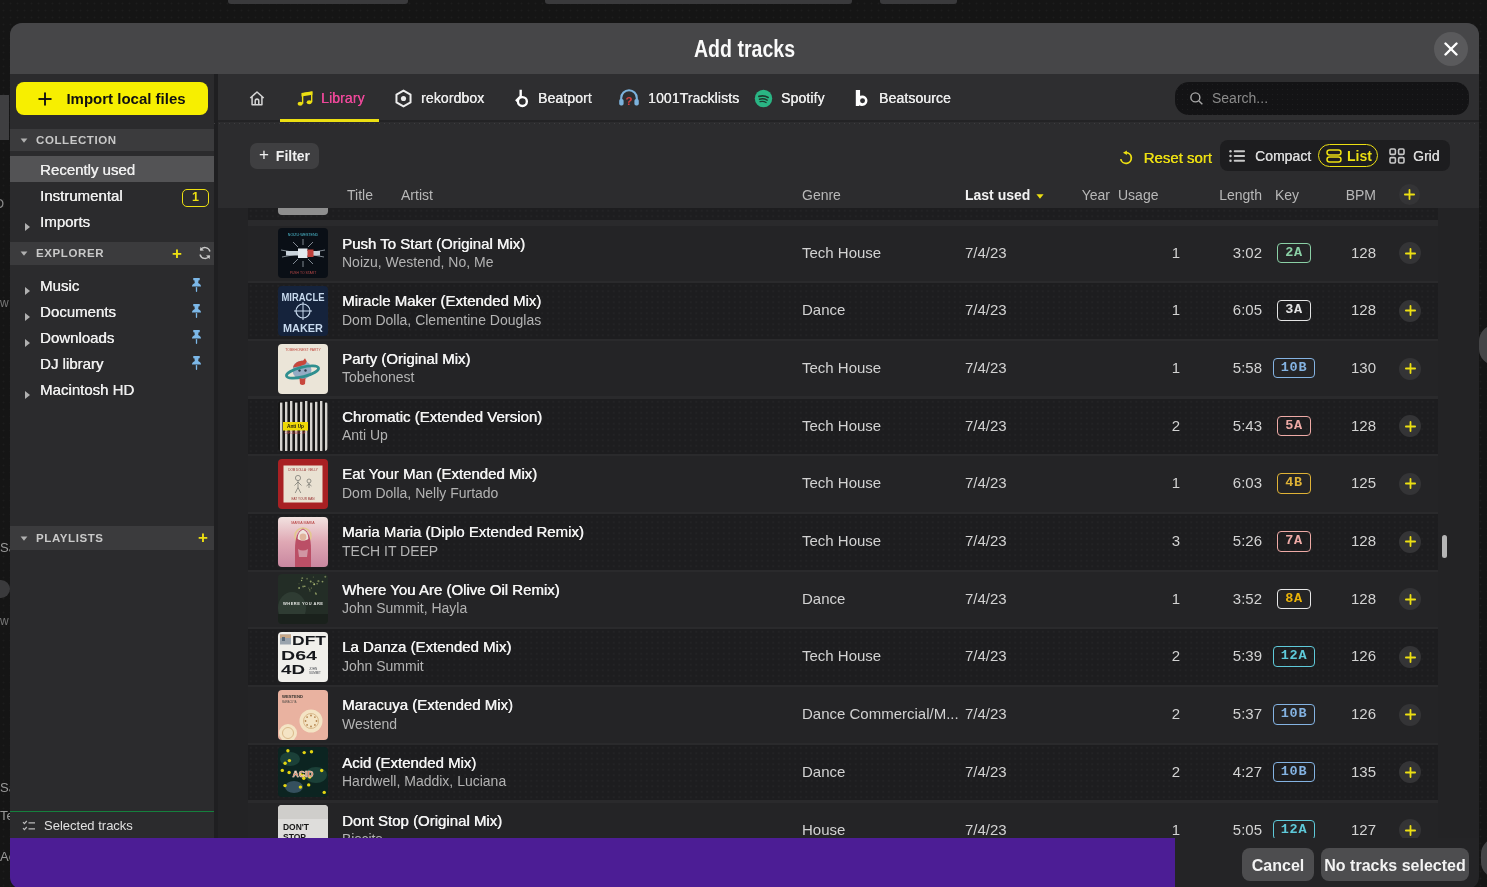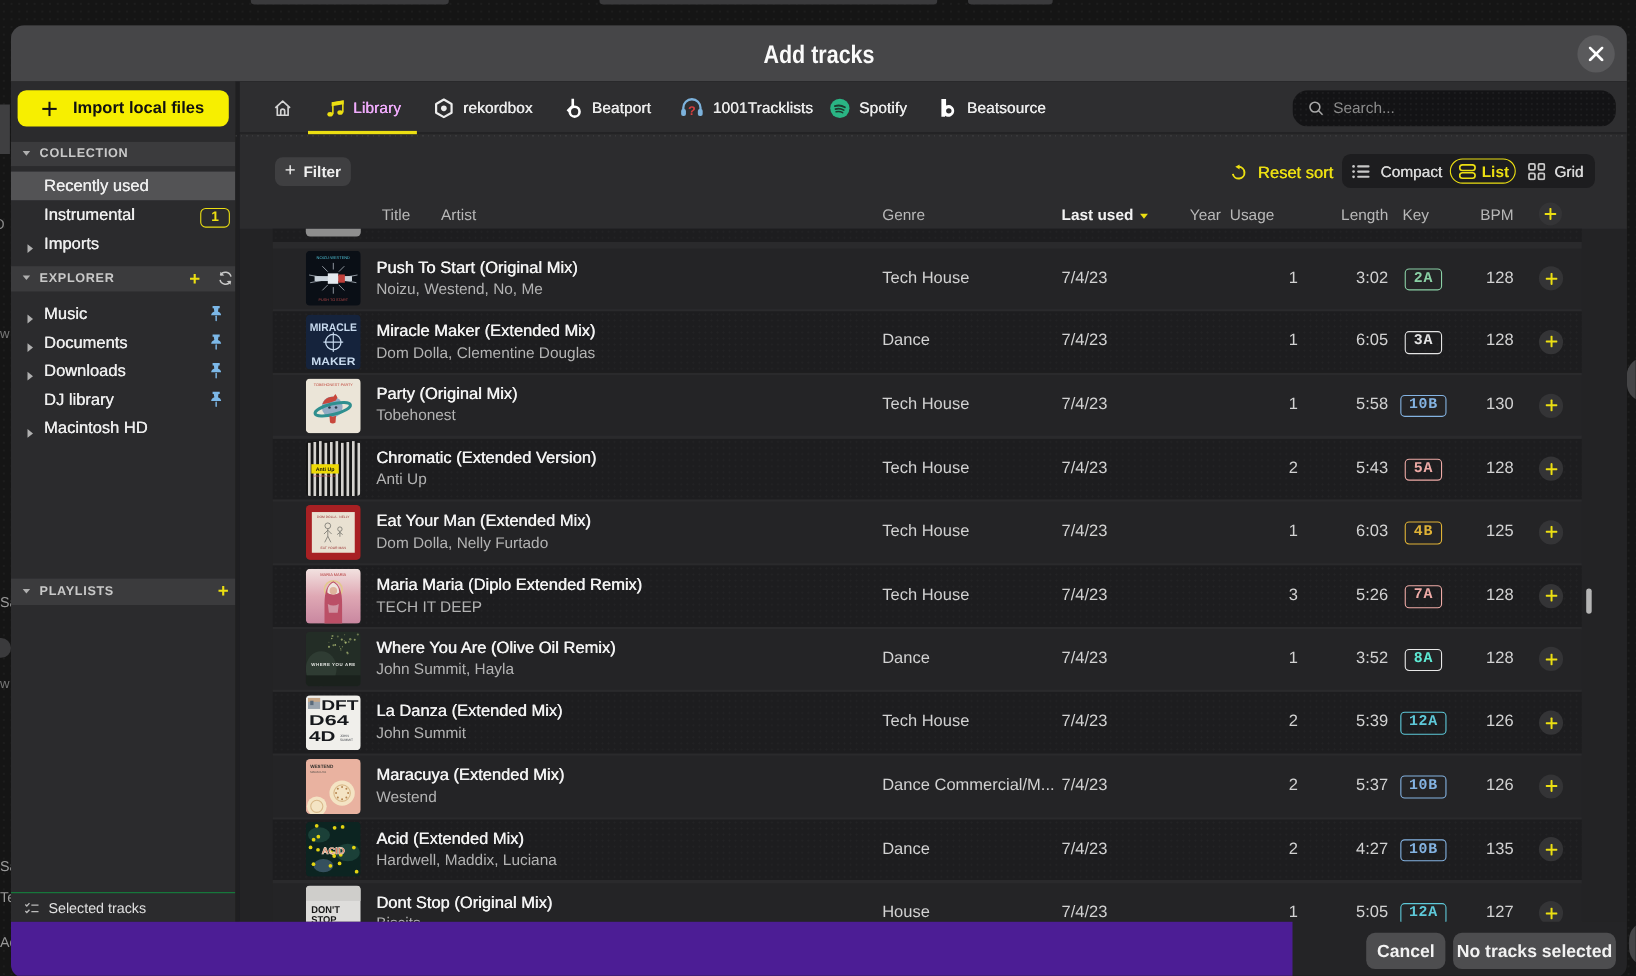--- a/index.html
+++ b/index.html
@@ -127,21 +127,21 @@
     <div class="abs" style="left:0;top:0;width:1265px;height:134px;background:#2c2c2e"></div>
     <div class="abs" style="left:0;top:0;width:1265px;height:48px;background:#2e2e30;border-bottom:2px solid #232325"></div>
     <div class="abs" style="left:34px;top:134px;width:1190px;height:630px;background:#2a2a2c"></div>
     <div class="abs" style="left:0;top:0;width:4px;height:764px;background:#1f1f21"></div>
     <div class="abs" style="left:0;top:49px;width:1265px;height:1px;background:repeating-linear-gradient(90deg,#3e3e40 0 1px,transparent 1px 5px)"></div>
     <div class="tab" style="left:34px;width:18px">
         <svg width="18" height="17" viewBox="0 0 20 19">
           <path d="M2.5 9 L10 2.2 L17.5 9 M4.5 7.5 V16.5 H15.5 V7.5 M8 16.5 V12.2 a2 2 0 0 1 4 0 V16.5" stroke="#d4d4d4" stroke-width="1.7" fill="none" stroke-linejoin="round"></path>
         </svg>
       </div>
-<div class="tab" style="left:82px;color:#f0abfc">
+<div class="tab" style="left:82px;color:#ec4899">
         <svg width="17" height="17" viewBox="0 0 18 18">
           <ellipse cx="4.4" cy="14.6" rx="2.7" ry="2.2" fill="#ecdf12"></ellipse>
           <ellipse cx="14" cy="13" rx="2.7" ry="2.2" fill="#ecdf12"></ellipse>
           <path d="M7 14.6 V4 L16.6 2.4 V13" stroke="#ecdf12" stroke-width="1.5" fill="none"></path>
           <path d="M5.8 3.2 L17.4 1.3 V5 L5.8 6.9 Z" fill="#ecdf12"></path>
         </svg>
         <span>Library</span>
       </div>
 <div class="abs" style="left:66px;top:45px;width:99px;height:3px;background:#ecdf12"></div>
 <div class="tab" style="left:180px">
@@ -463,21 +463,21 @@
 <text x="25" y="31" font-size="4" font-weight="bold" fill="#e4e6e2" text-anchor="middle" textLength="40">WHERE YOU ARE</text>
 <rect x="0" y="40" width="50" height="10" fill="#1a211c"></rect>
           </svg>
         </div>
 <div class="tt">Where You Are (Olive Oil Remix)</div>
         <div class="ta">John Summit,  Hayla</div>
 <div class="tg">Dance</div>
         <div class="tl">7/4/23</div>
 <div class="tu">1</div>
         <div class="tn">3:52</div>
-<div class="tk"><span class="kb" style="color:#5eead4;border-color:#e8e8e8">8A</span></div>
+<div class="tk"><span class="kb" style="color:#eab308;border-color:#e8e8e8">8A</span></div>
 <div class="tb">128</div>
 <div class="plus">
           <svg width="11" height="11" viewBox="0 0 11 11">
             <rect x="4.6" y="0" width="1.8" height="11" rx="0.9" fill="#ecdf12"></rect>
             <rect x="0" y="4.6" width="11" height="1.8" rx="0.9" fill="#ecdf12"></rect>
           </svg>
         </div>
 </div>
 <div class="row even" style="top:555.4px;height:55.5px">
 <div class="art">

